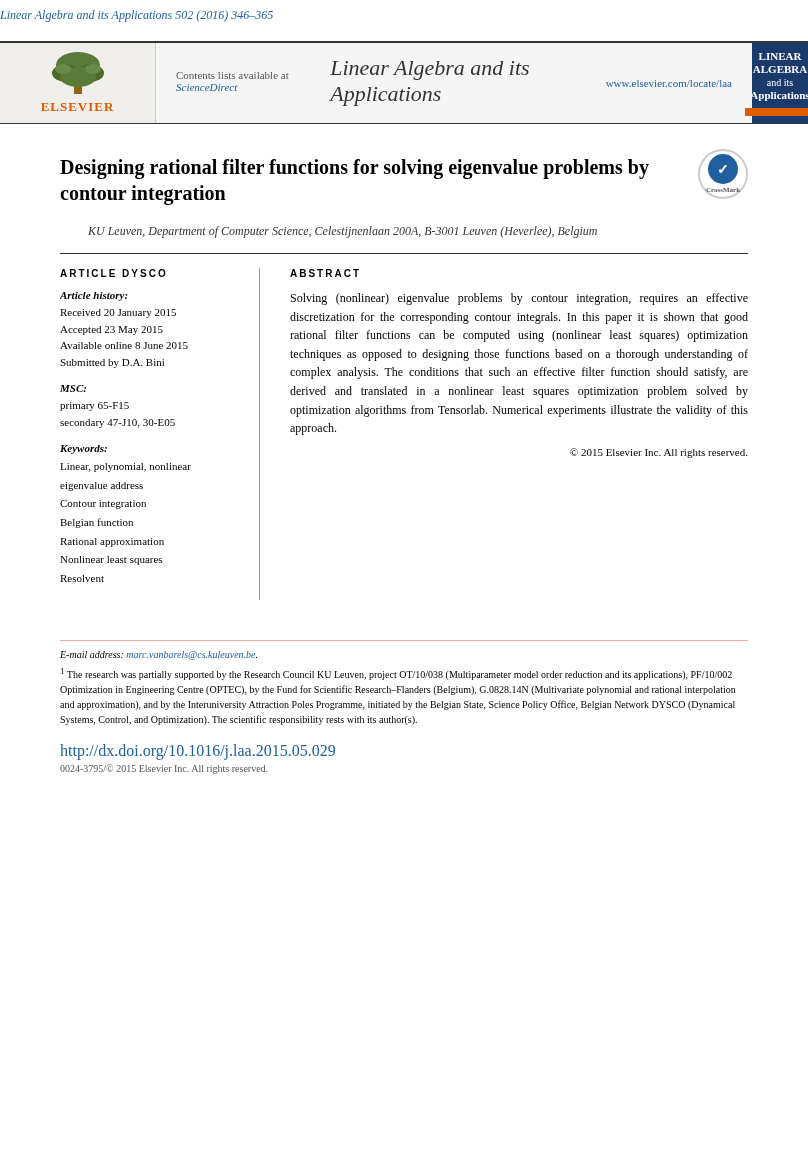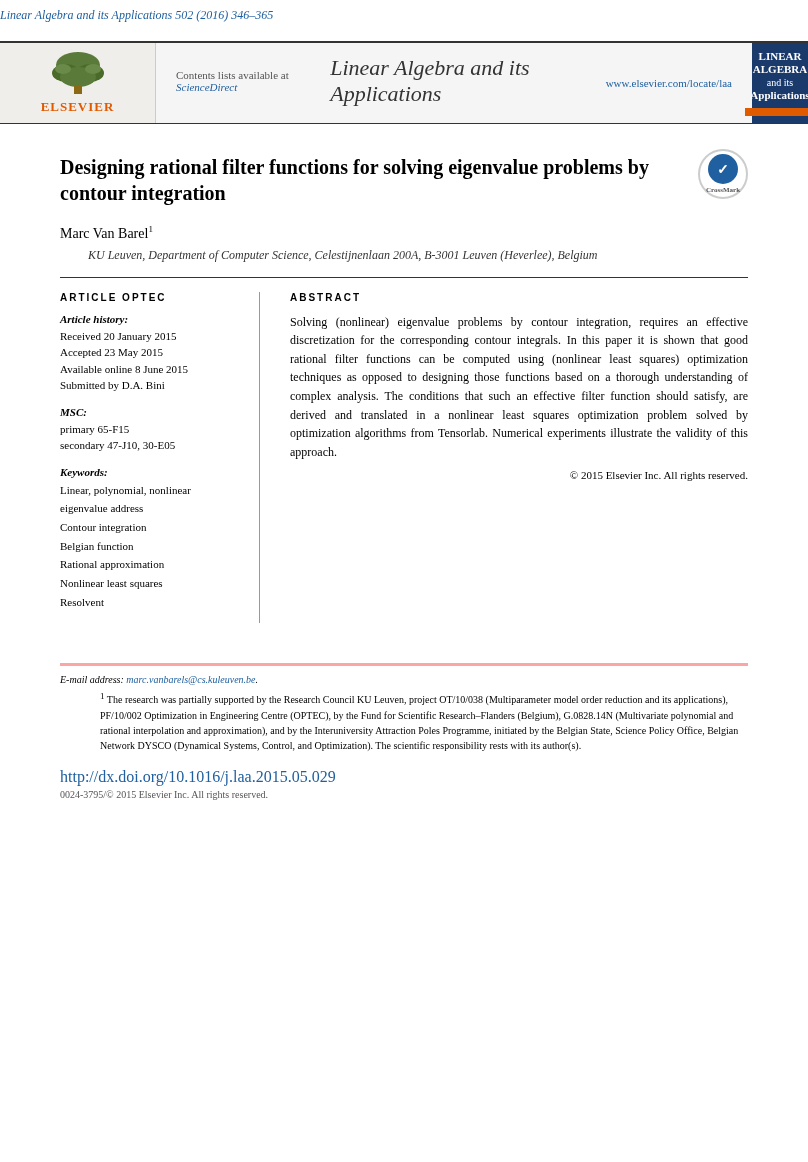--- a/index.html
+++ b/index.html
@@ -239,30 +239,29 @@
     }
 
     .copyright-line {
       font-size: 11px;
       text-align: right;
       margin-top: 8px;
       color: #000;
     }
 
     .footnote-section {
-      border-top: 3px solid #fca5a5;
+      border-top: 1px solid #fca5a5;
       margin-top: 40px;
       padding-top: 8px;
     }
 
     .footnote-text {
       font-size: 10px;
       line-height: 1.5;
       color: #000;
-      margin-left: 40px;
     }
 
     .footnote-email {
       font-size: 10px;
       font-style: italic;
       margin-bottom: 5px;
     }
 
     .email-link {
       color: #2060a0;
@@ -334,32 +333,29 @@
     <div class="crossmark-badge">
       <div class="crossmark-inner">✓</div>
       <div class="crossmark-text">CrossMark</div>
     </div>
   </div>
 
   <div class="paper-title">Designing rational filter functions for solving eigenvalue problems by contour integration</div>
 
   <div style="clear:both;"></div>
 
-  <div class="author-line">
-    <span>Marc Van Barel</span><sup>1</sup>
-  </div>
 
   <div class="affiliation-line">KU Leuven, Department of Computer Science, Celestijnenlaan 200A, B-3001 Leuven (Heverlee), Belgium</div>
 
   <hr class="divider">
 
   <div class="two-col">
 
     <div class="left-col">
-      <div class="section-label">ARTICLE  OPTEC</div>
+      <div class="section-label">ARTICLE  DYSCO</div>
 
       <div class="info-block">
         <div class="info-label">Article history:</div>
         <div class="info-text">Received 20 January 2015</div>
         <div class="info-text">Accepted 23 May 2015</div>
         <div class="info-text">Available online 8 June 2015</div>
         <div class="info-text">Submitted by D.A. Bini</div>
       </div>
 
       <div class="info-block">

